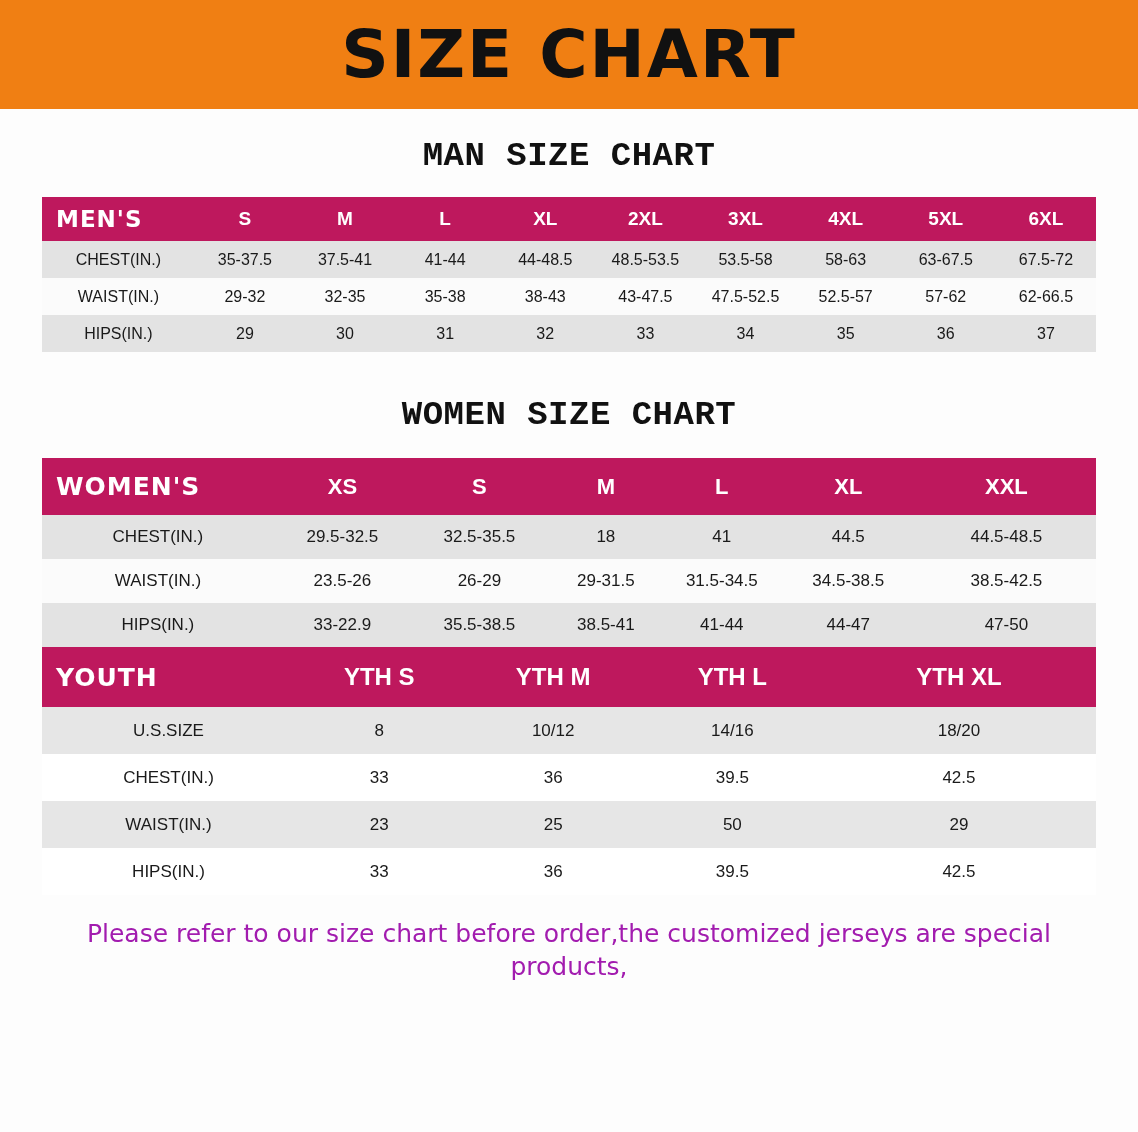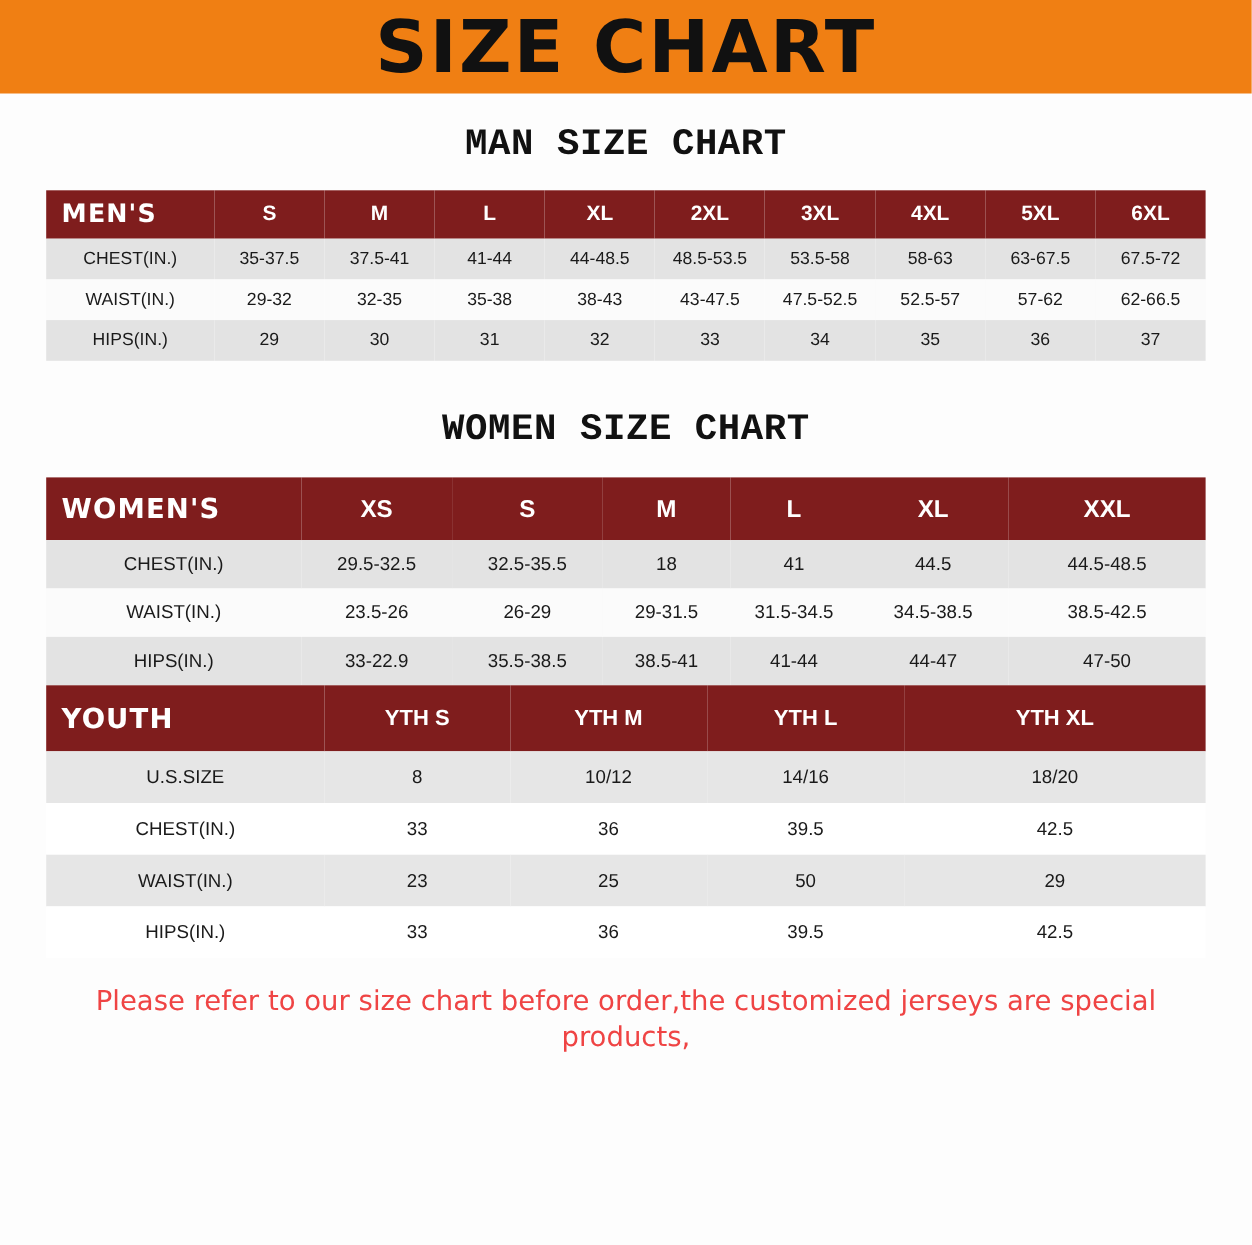--- a/index.html
+++ b/index.html
@@ -16,21 +16,21 @@
   .page {
     position: relative;
     width: 1138px;
     height: 1132px;
     background: #fdfdfd;
   }
 
   
   .banner {
     width: 100%;
-    height: 85px;
+    height: 109px;
     background: #f07f13;
     display: flex;
     align-items: center;
     justify-content: center;
   }
   .banner-title {
     font-family: "DejaVu Sans", sans-serif;
     font-weight: 700;
     font-size: 66px;
     letter-spacing: 2px;
@@ -63,21 +63,21 @@
   table.size-table th,
   table.size-table td {
     text-align: center;
     font-family: "Liberation Sans", sans-serif;
     color: #1a1a1a;
     white-space: nowrap;
   }
 
   
   table.size-table thead tr {
-    background: #7f1d1d;
+    background: #be185d;
   }
   table.size-table thead th {
     color: #ffffff;
     font-weight: 700;
   }
   table.size-table thead th.rowlabel {
     text-align: left;
     padding-left: 14px;
     font-family: "DejaVu Sans", sans-serif;
     letter-spacing: 1px;
@@ -88,37 +88,37 @@
   .men thead th.rowlabel { font-size: 23px; }
   .men tbody td { height: 35px; font-size: 16px; }
   .men tbody td.rowlabel { font-size: 16px; }
 
   
   .women thead th { height: 55px; font-size: 22px; }
   .women thead th.rowlabel { font-size: 25px; }
   .women tbody td { height: 42px; font-size: 17px; }
 
   
-  .youth thead th { height: 58px; font-size: 20px; }
+  .youth thead th { height: 58px; font-size: 24px; }
   .youth thead th.rowlabel { font-size: 25px; }
   .youth tbody td { height: 45px; font-size: 17px; text-align: center; }
 
   
   tbody tr.stripe-gray { background: #e3e3e3; }
   tbody tr.stripe-white { background: #fbfbfb; }
 
   .youth tbody tr.stripe-gray { background: #e6e6e6; }
   .youth tbody tr.stripe-white { background: #ffffff; }
 
   
   .note {
     margin-top: 22px;
     padding: 0 40px;
     text-align: center;
-    color: #ef4444;
+    color: #a21caf;
     font-family: "DejaVu Sans", sans-serif;
     font-size: 25px;
     line-height: 1.32;
   }
   .note-line { display: block; }
 </style>
 </head>
 <body>
 
 <div class="page">

